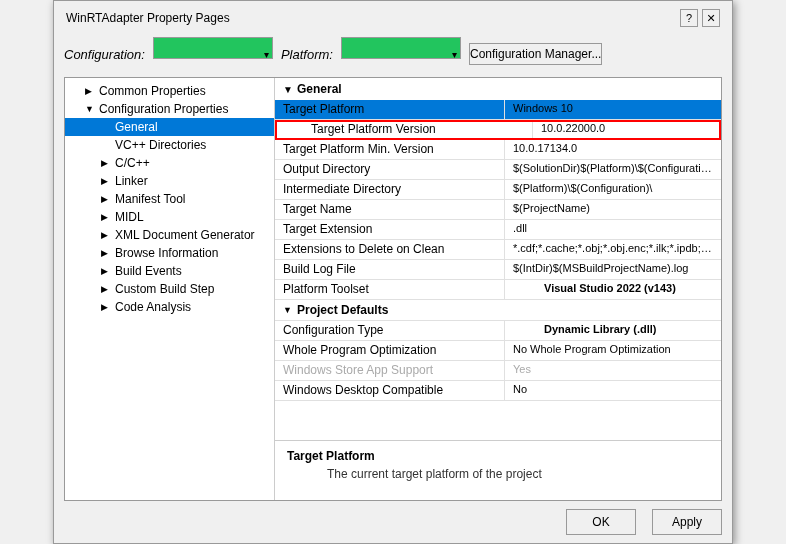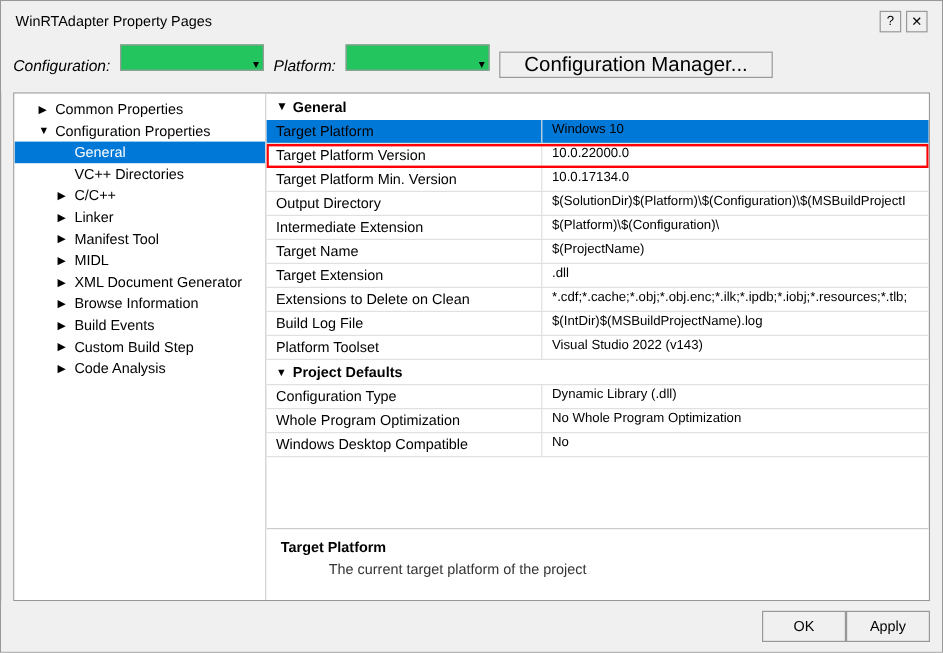--- a/index.html
+++ b/index.html
@@ -8,21 +8,21 @@
       font-size: 12px;
       background: #f0f0f0;
       display: flex;
       justify-content: center;
       align-items: center;
       width: 786px;
       height: 544px;
       overflow: hidden;
     }
     .dialog {
-      width: 786px;
+      width: 680px;
       height: 544px;
       background: #f0f0f0;
       border: 1px solid #999;
       box-shadow: 2px 2px 8px rgba(0,0,0,0.4);
       display: flex;
       flex-direction: column;
     }
     .title-bar {
       background: #f0f0f0;
       padding: 8px 12px 4px 12px;
@@ -81,22 +81,22 @@
       content: '▾';
       position: absolute;
       right: 4px;
       top: 50%;
       transform: translateY(-50%);
       pointer-events: none;
       font-size: 10px;
     }
     .config-btn {
       height: 22px;
-      padding: 0 20px;
-      font-size: 17px;
+      padding: 0 0;
+      font-size: 12px;
       border: 1px solid #999;
       background: #f0f0f0;
       cursor: pointer;
       white-space: nowrap;
     }
     .main-area {
       display: flex;
       flex: 1;
       margin: 0 10px;
       border: 1px solid #999;
@@ -165,20 +165,21 @@
       min-height: 20px;
     }
     .prop-row.highlighted {
       background: #0078d7;
       color: white;
     }
     .prop-row.highlighted-red {
       background: white;
       outline: 2px solid red;
       outline-offset: -2px;
+      padding-left: 28px;
     }
     .prop-row.grayed .prop-name {
       color: #aaa;
     }
     .prop-row.grayed .prop-value {
       color: #aaa;
     }
     .prop-name {
       width: 230px;
       min-width: 230px;
@@ -193,21 +194,22 @@
     .prop-value {
       flex: 1;
       padding: 2px 8px;
       font-size: 11px;
       color: #000;
       overflow: hidden;
       text-overflow: ellipsis;
       white-space: nowrap;
     }
     .prop-value.bold {
-      font-weight: normal;
+      font-weight: bold;
+      margin-left: 31px;
     }
     .prop-section-label {
       padding: 3px 8px;
       font-weight: bold;
       font-size: 12px;
       background: white;
       display: flex;
       align-items: center;
       gap: 4px;
       border-bottom: 1px solid #e0e0e0;
@@ -225,21 +227,21 @@
     }
     .description-text {
       font-size: 12px;
       color: #333;
       margin-left: 40px;
     }
     .button-bar {
       display: flex;
       justify-content: flex-end;
       padding: 8px 10px;
-      gap: 0;
+      gap: 16px;
       background: #f0f0f0;
     }
     .dialog-btn {
       height: 26px;
       min-width: 70px;
       padding: 0 12px;
       font-size: 12px;
       border: 1px solid #999;
       background: #f0f0f0;
       cursor: pointer;
@@ -373,21 +375,21 @@
           <div class="prop-name">Target Platform Min. Version</div>
           <div class="prop-value">10.0.17134.0</div>
         </div>
 
         <div class="prop-row">
           <div class="prop-name">Output Directory</div>
           <div class="prop-value">$(SolutionDir)$(Platform)\$(Configuration)\$(MSBuildProjectI</div>
         </div>
 
         <div class="prop-row">
-          <div class="prop-name">Intermediate Extension</div>
+          <div class="prop-name">Intermediate Directory</div>
           <div class="prop-value">$(Platform)\$(Configuration)\</div>
         </div>
 
         <div class="prop-row">
           <div class="prop-name">Target Name</div>
           <div class="prop-value">$(ProjectName)</div>
         </div>
 
         <div class="prop-row">
           <div class="prop-name">Target Extension</div>
@@ -417,20 +419,24 @@
         <div class="prop-row">
           <div class="prop-name">Configuration Type</div>
           <div class="prop-value bold">Dynamic Library (.dll)</div>
         </div>
 
         <div class="prop-row">
           <div class="prop-name">Whole Program Optimization</div>
           <div class="prop-value">No Whole Program Optimization</div>
         </div>
 
+        <div class="prop-row grayed">
+          <div class="prop-name">Windows Store App Support</div>
+          <div class="prop-value">Yes</div>
+        </div>
 
         <div class="prop-row">
           <div class="prop-name">Windows Desktop Compatible</div>
           <div class="prop-value">No</div>
         </div>
       </div>
 
       <div class="description-area">
         <div class="description-title">Target Platform</div>
         <div class="description-text">The current target platform of the project</div>

